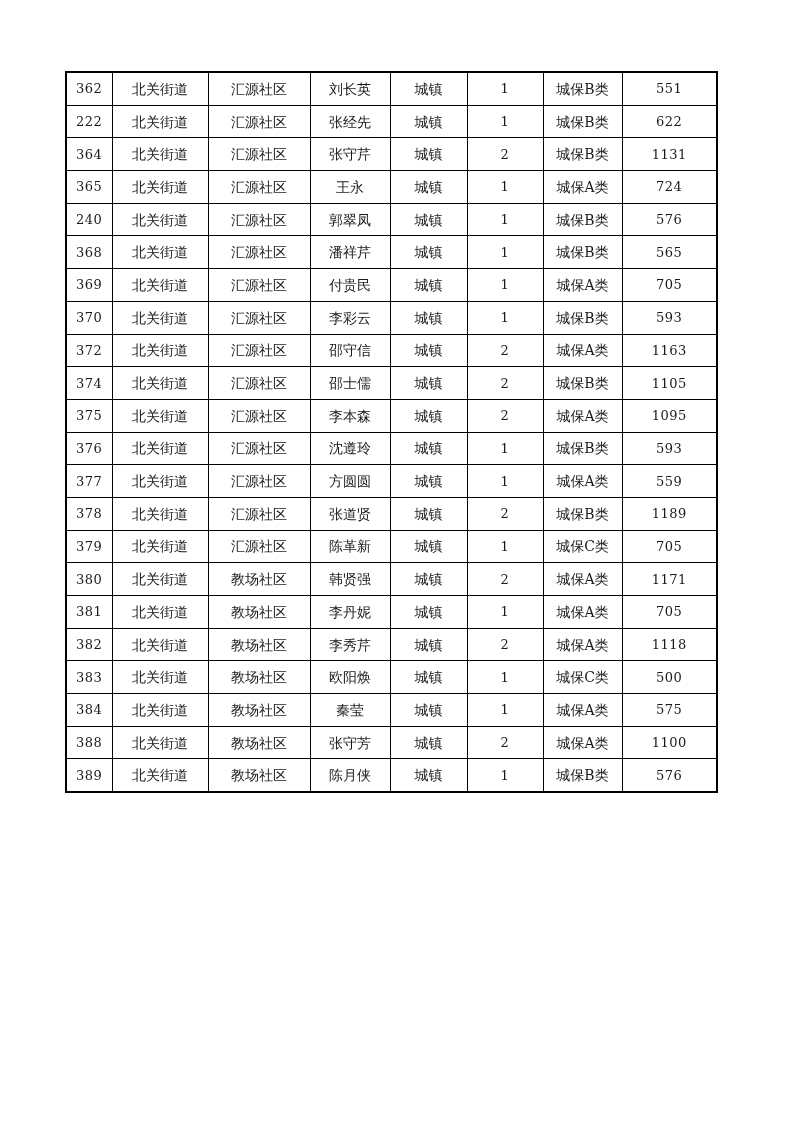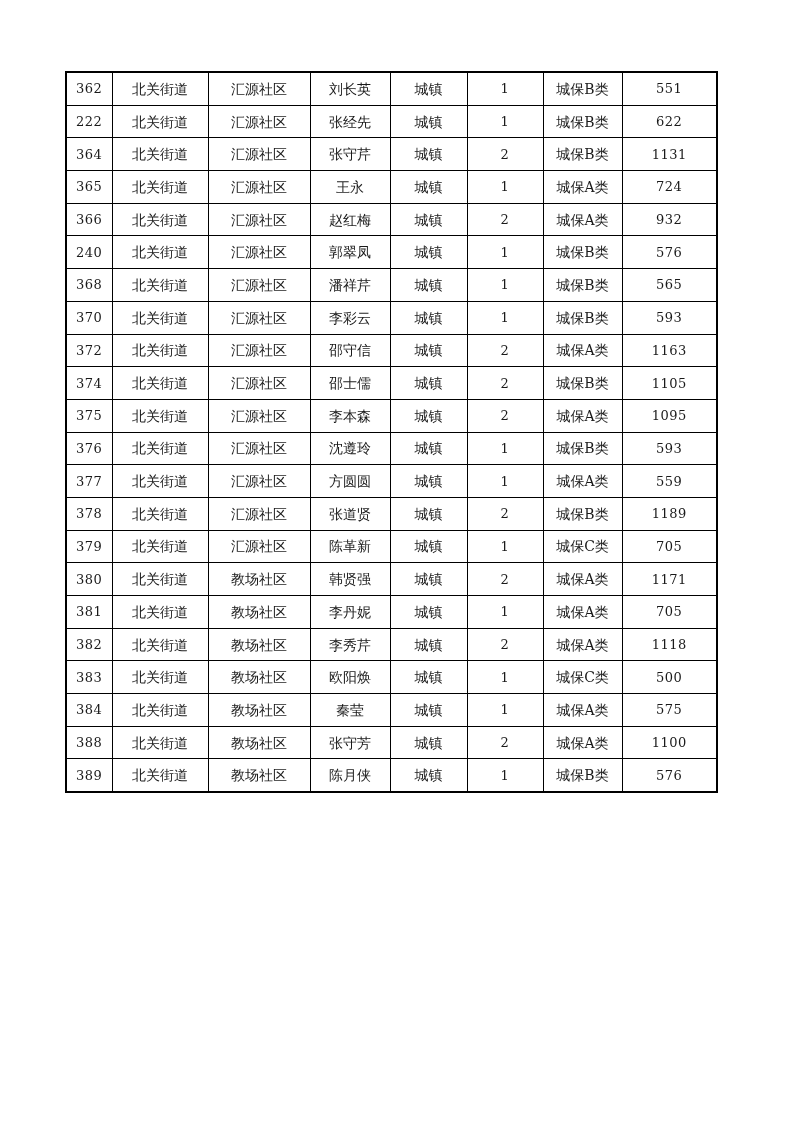--- a/index.html
+++ b/index.html
@@ -92,48 +92,48 @@
           <td class="num">365</td>
           <td>北关街道</td>
           <td>汇源社区</td>
           <td>王永</td>
           <td>城镇</td>
           <td class="num">1</td>
           <td>城保A类</td>
           <td class="num">724</td>
         </tr>
         <tr>
-          <td class="num">366</td>
-          <td>北关街道</td>
-          <td>汇源社区</td>
-          <td>赵红梅</td>
-          <td>城镇</td>
-          <td class="num">2</td>
-          <td>城保A类</td>
-          <td class="num">932</td>
-        </tr>
-        <tr>
           <td class="num">240</td>
           <td>北关街道</td>
           <td>汇源社区</td>
           <td>郭翠凤</td>
           <td>城镇</td>
           <td class="num">1</td>
           <td>城保B类</td>
           <td class="num">576</td>
         </tr>
         <tr>
           <td class="num">368</td>
           <td>北关街道</td>
           <td>汇源社区</td>
           <td>潘祥芹</td>
           <td>城镇</td>
           <td class="num">1</td>
           <td>城保B类</td>
           <td class="num">565</td>
+        </tr>
+        <tr>
+          <td class="num">369</td>
+          <td>北关街道</td>
+          <td>汇源社区</td>
+          <td>付贵民</td>
+          <td>城镇</td>
+          <td class="num">1</td>
+          <td>城保A类</td>
+          <td class="num">705</td>
         </tr>
         <tr>
           <td class="num">370</td>
           <td>北关街道</td>
           <td>汇源社区</td>
           <td>李彩云</td>
           <td>城镇</td>
           <td class="num">1</td>
           <td>城保B类</td>
           <td class="num">593</td>

